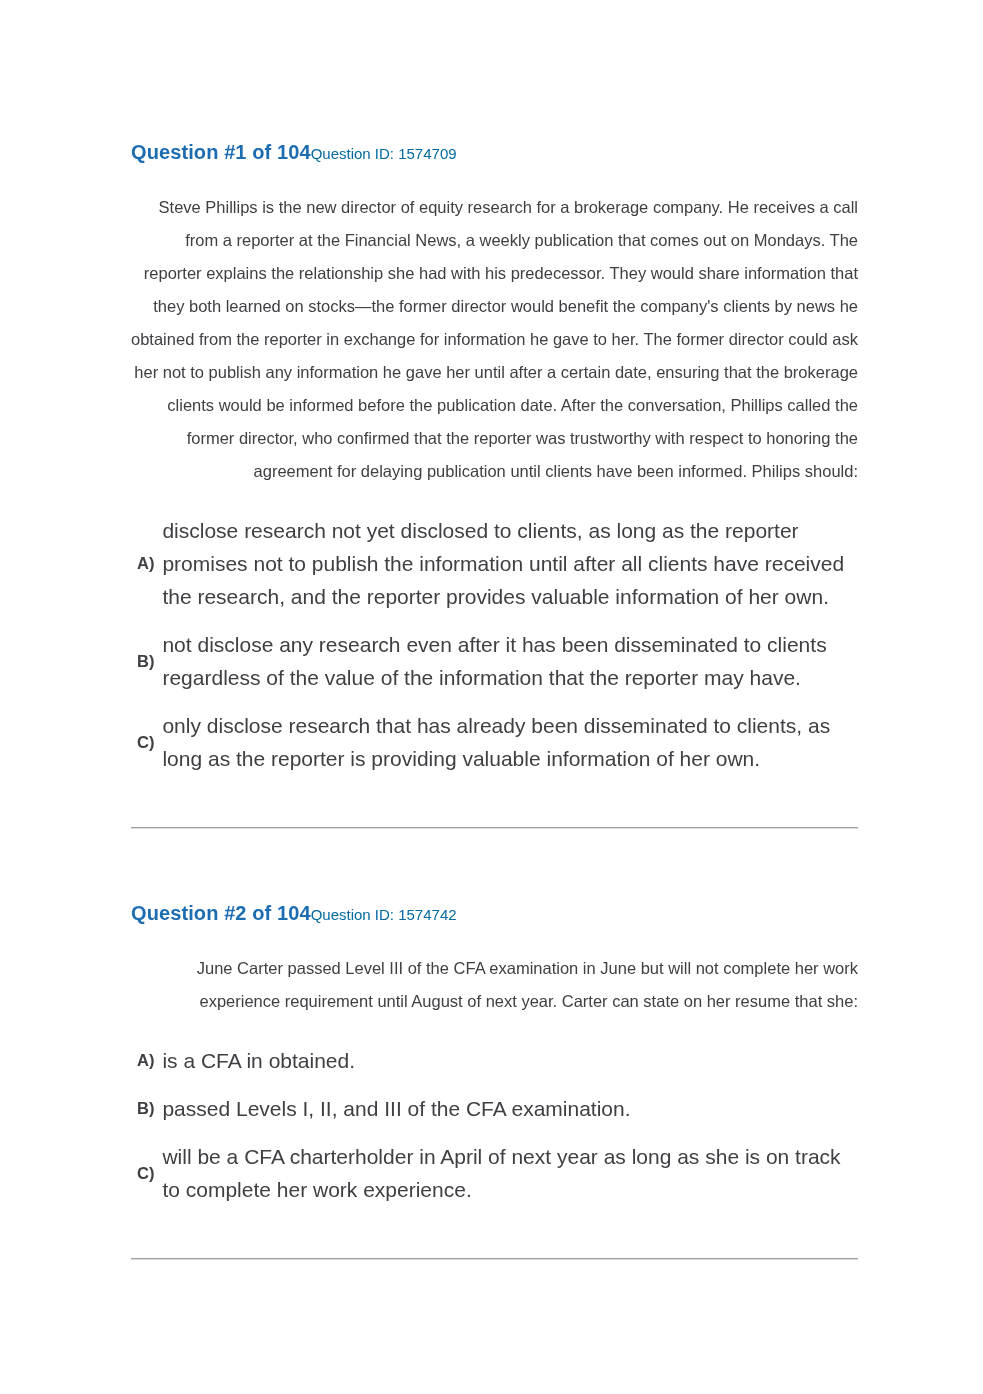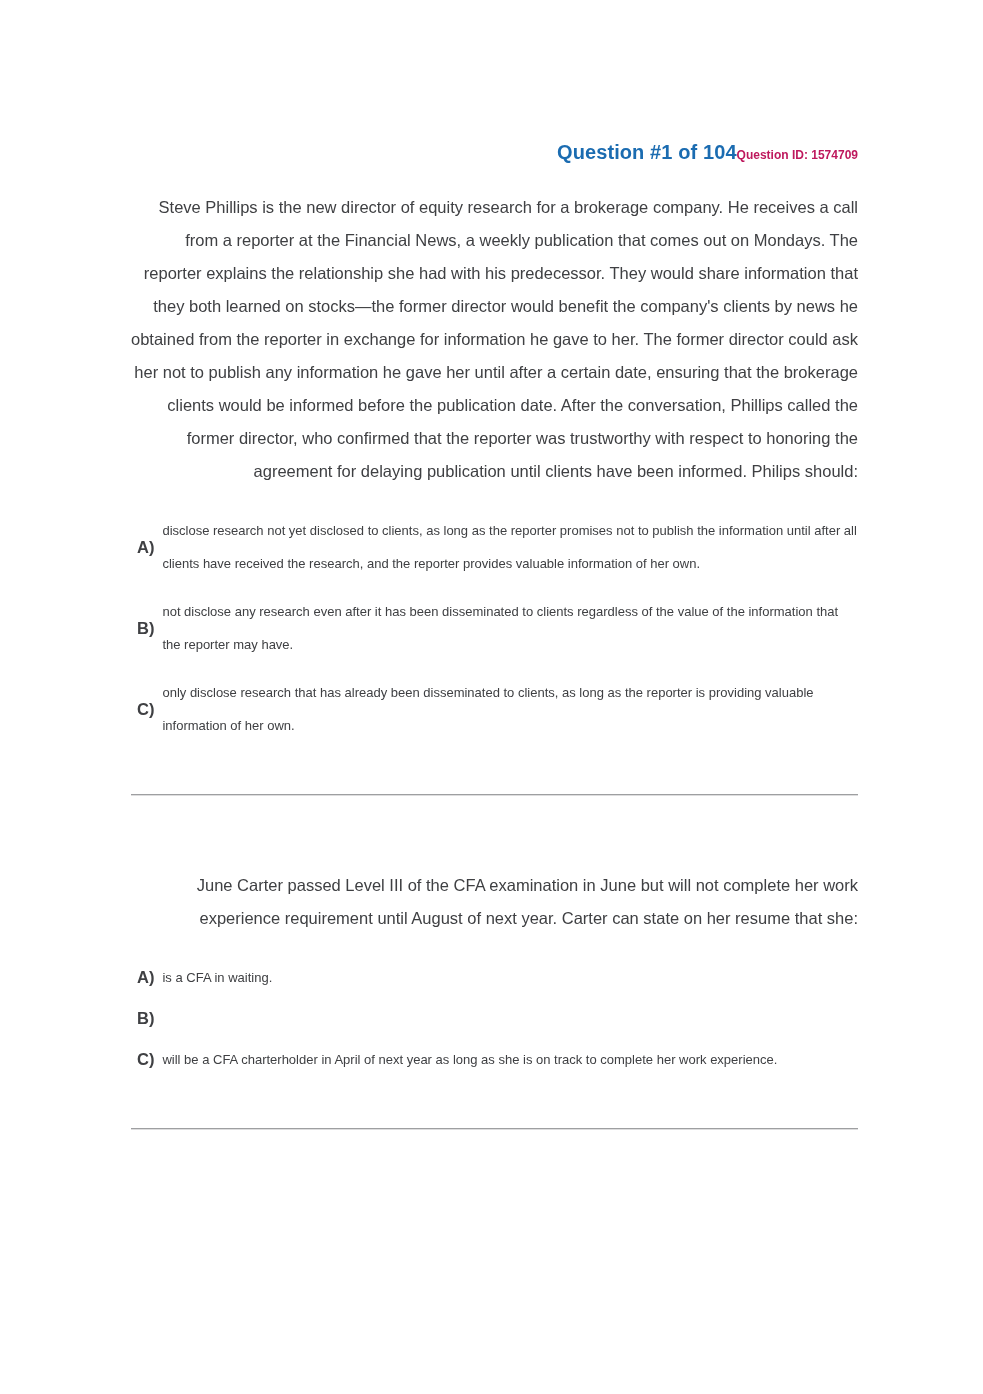--- a/index.html
+++ b/index.html
@@ -17,36 +17,36 @@
 
   .page {
     width: 727px;
     margin-left: 131px;
     padding-top: 141px;
     color: var(--text, #3f4043);
   }
 
   .q-header {
     display: flex;
-    justify-content: flex-end;
+    justify-content: flex-start;
     align-items: baseline;
     margin-bottom: 27px;
   }
 
   .q-title {
     color: var(--accent, #1b6cb1);
     font-size: 20px;
     font-weight: 700;
     letter-spacing: 0.1px;
   }
 
   .q-id {
-    color: #be185d;
-    font-size: 12px;
-    font-weight: 700;
+    color: #0369a1;
+    font-size: 15px;
+    font-weight: 400;
   }
 
   .q-body {
     font-size: 16.5px;
     line-height: 33px;
     color: var(--text, #3f4043);
     margin-bottom: 26px;
     text-align: right;
   }
 
@@ -65,21 +65,21 @@
 
   .opt-label {
     font-weight: 700;
     font-size: 16.5px;
     flex: 0 0 auto;
     margin-right: 8px;
     padding-left: 6px;
   }
 
   .opt-text {
-    font-size: 13px;
+    font-size: 21px;
     line-height: 33px;
   }
 
   .divider {
     border: none;
     border-top: 1px solid #9e9fa1;
     box-shadow: 0 1px 0 rgba(158,159,161,0.35);
     margin: 52px 0 74px 0;
     width: 100%;
   }
@@ -109,28 +109,33 @@
       <li class="option">
         <span class="opt-label">C)</span>
         <span class="opt-text">only disclose research that has already been disseminated to clients, as long as the reporter is providing valuable information of her own.</span>
       </li>
     </ul>
   </section>
 
   <hr class="divider">
 
   <section class="question">
+    <header class="q-header">
+      <h2 class="q-title">Question #2 of 104</h2>
+      <span class="q-id">Question ID: 1574742</span>
+    </header>
     <p class="q-body">June Carter passed Level III of the CFA examination in June but will not complete her work experience requirement until August of next year. Carter can state on her resume that she:</p>
     <ul class="options">
       <li class="option">
         <span class="opt-label">A)</span>
-        <span class="opt-text">is a CFA in waiting.</span>
+        <span class="opt-text">is a CFA in obtained.</span>
       </li>
       <li class="option">
         <span class="opt-label">B)</span>
+        <span class="opt-text">passed Levels I, II, and III of the CFA examination.</span>
       </li>
       <li class="option">
         <span class="opt-label">C)</span>
         <span class="opt-text">will be a CFA charterholder in April of next year as long as she is on track to complete her work experience.</span>
       </li>
     </ul>
   </section>
 
   <hr class="divider">
 

